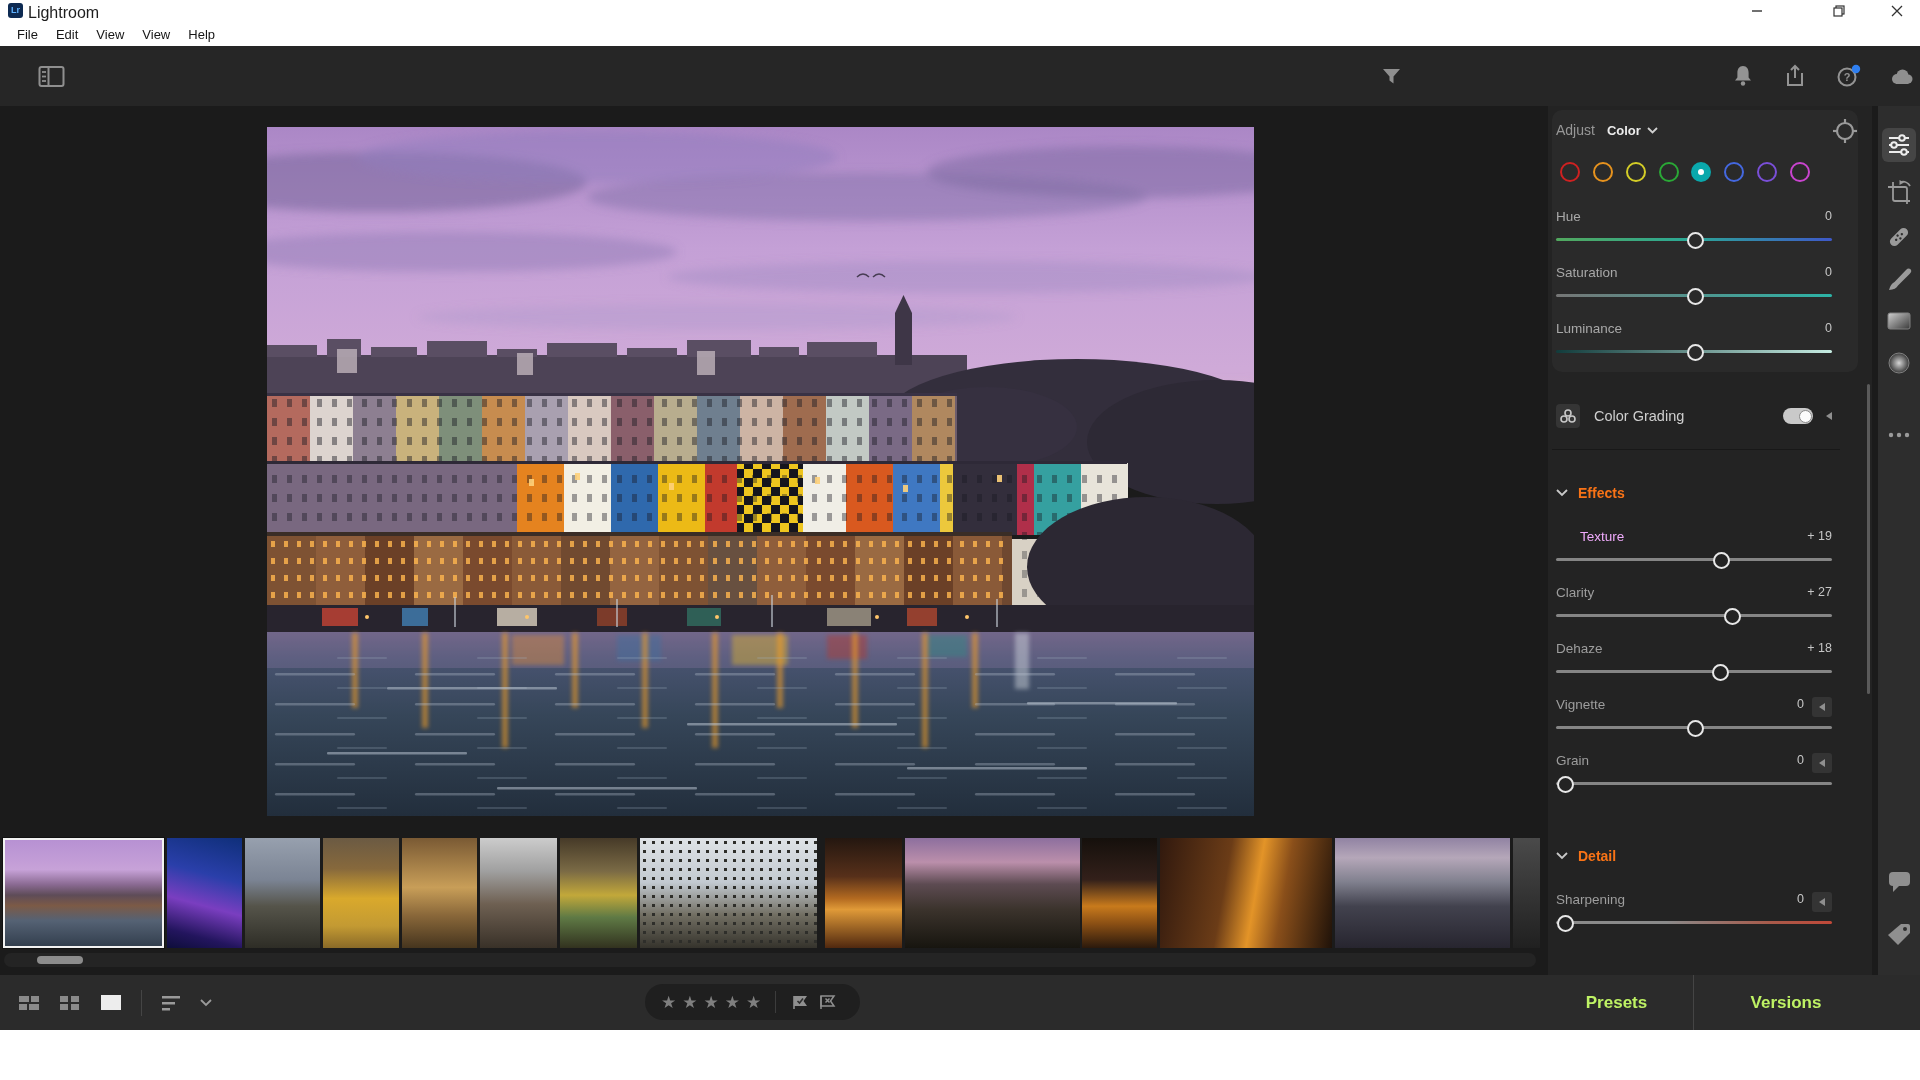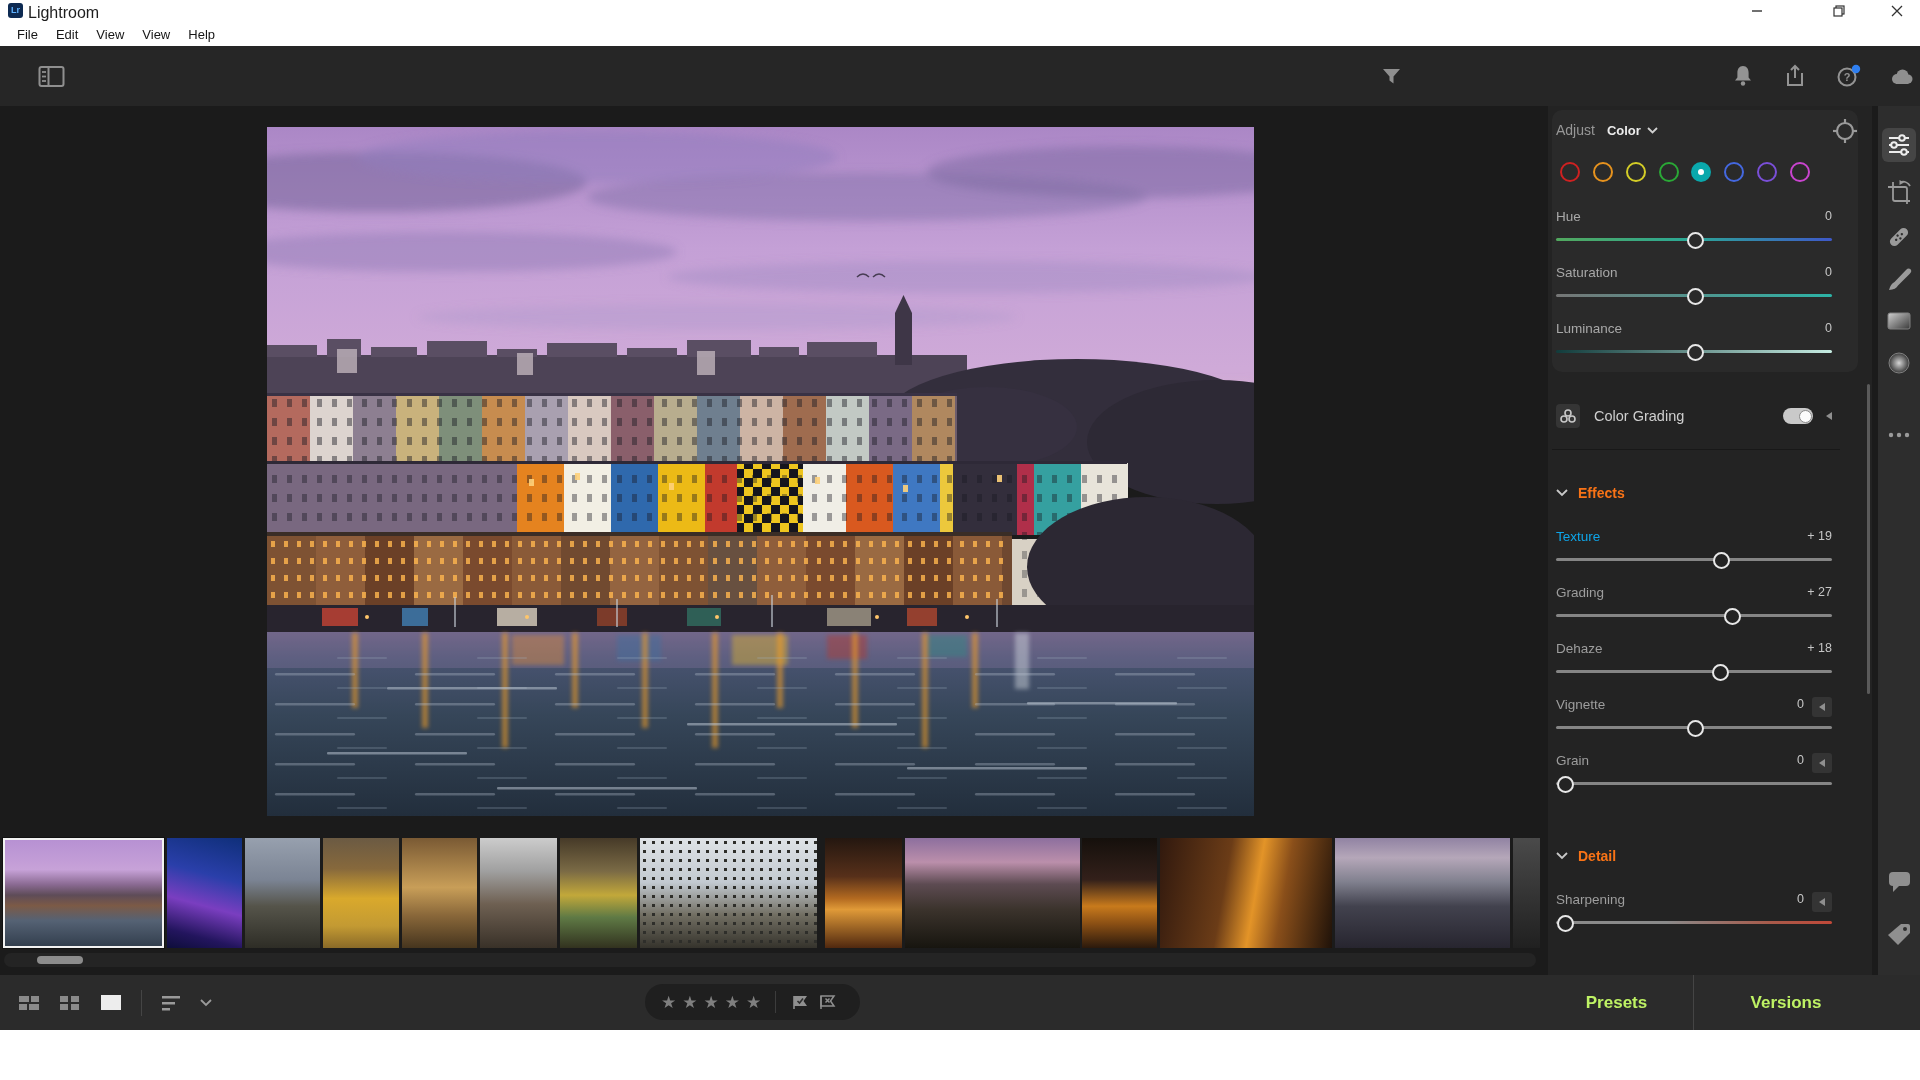--- a/index.html
+++ b/index.html
@@ -28,21 +28,21 @@
   .adjmode{font-size:13px;color:#ececec;margin-left:12px;font-weight:600;}
   .target-ic{position:absolute;right:-26px;top:-2px;}
   .swatches{display:flex;justify-content:space-between;width:250px;margin:22px 0 0 4px;}
   .swatch{width:20px;height:20px;border-radius:50%;border:2.5px solid;box-sizing:border-box;position:relative;}
   .swatch.sel{border:none;}
   .swatch.sel::after{content:'';position:absolute;left:7px;top:7px;width:6px;height:6px;border-radius:50%;background:#fff;}
   .srow{margin-top:18px;position:relative;}
   .srow.first{margin-top:27px;}
   .lrow{display:flex;height:16px;}
   .slabel{font-size:13.5px;color:#9d9d9d;flex:1;}
-  .slabel.bright{color:#0ea5e9;}
+  .slabel.bright{color:#f0abfc;margin-left:24px;}
   .sval{font-size:12.5px;color:#c6c6c6;}
   .rstbtn{width:20px;height:20px;margin-left:8px;background:#343434;border:none;border-radius:3px;
           display:flex;align-items:center;justify-content:center;padding:0;cursor:pointer;}
   .rsttri{width:0;height:0;border-top:4px solid transparent;border-bottom:4px solid transparent;border-right:6px solid #8f8f8f;}
   .strack{position:relative;height:16px;margin-top:6px;}
   .sbar{position:absolute;left:0;right:0;top:7px;height:2.5px;border-radius:2px;background:#858585;}
   .sknob{position:absolute;top:1px;width:13px;height:13px;border:2.5px solid #e8e8e8;border-radius:50%;background:#232323;box-sizing:content-box;}
   #hsl .sknob{background:#2a2a2a;}
   #hsl .slabel{color:#a8a8a8;}
   .cgrow{display:flex;align-items:center;margin-top:44px;height:26px;position:relative;}
@@ -465,21 +465,21 @@
               <span class="slabel bright">Texture</span>
               <span class="sval">+ 19</span>
             </div>
             <div class="strack">
               <div class="sbar"></div>
               <div class="sknob" style="left: calc(59.5% - 7px);"></div>
             </div>
           </div>
           <div class="srow">
             <div class="lrow">
-              <span class="slabel">Grading</span>
+              <span class="slabel">Clarity</span>
               <span class="sval">+ 27</span>
             </div>
             <div class="strack">
               <div class="sbar"></div>
               <div class="sknob" style="left: calc(63.5% - 7px);"></div>
             </div>
           </div>
           <div class="srow">
             <div class="lrow">
               <span class="slabel">Dehaze</span>

